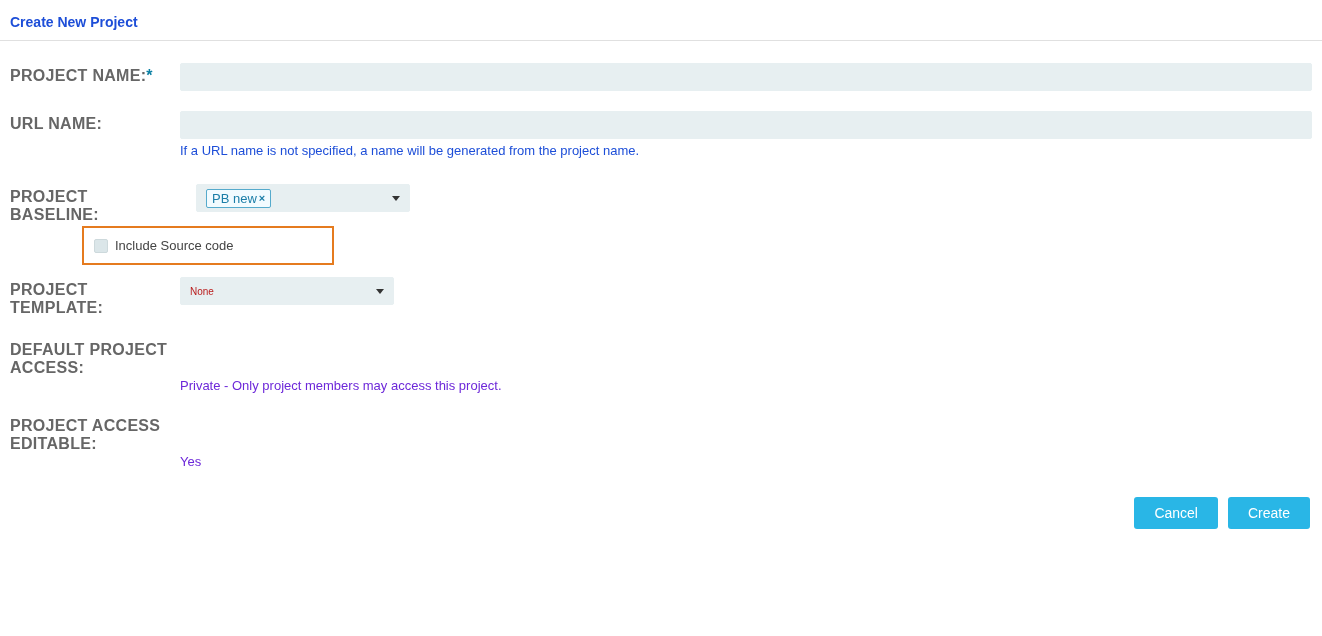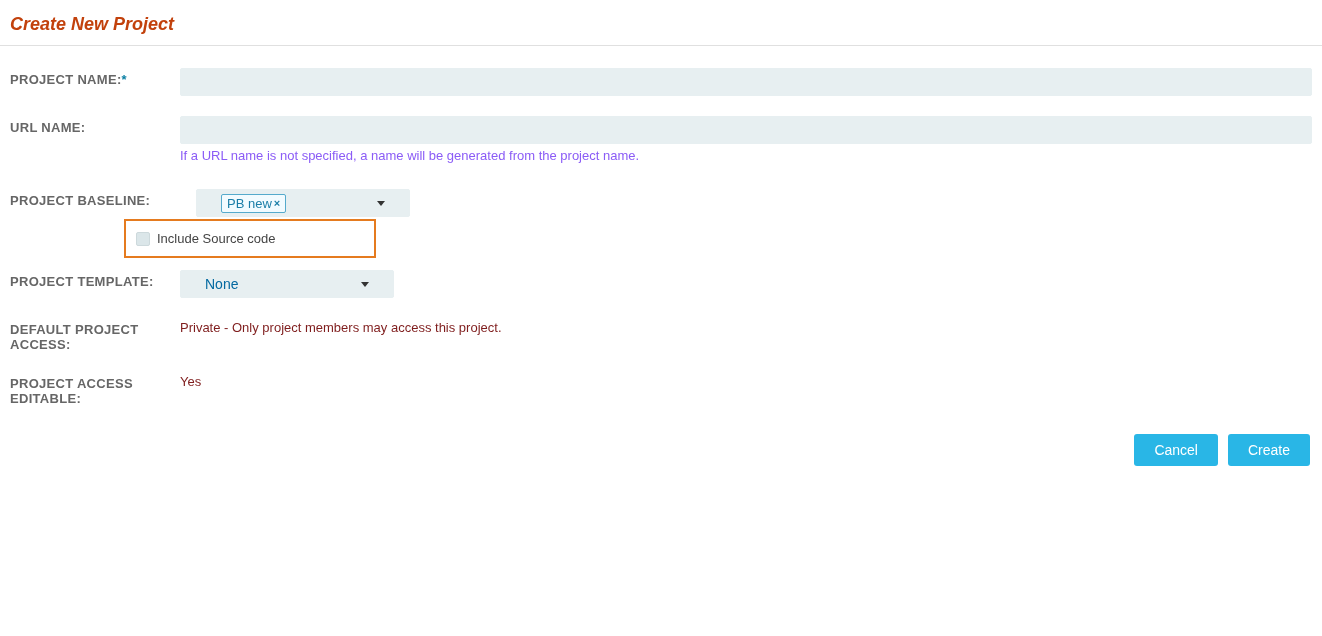--- a/index.html
+++ b/index.html
@@ -5,44 +5,43 @@
   * { box-sizing: border-box; }
   html, body {
     margin: 0; padding: 0;
     font-family: "Segoe UI", Arial, sans-serif;
     font-size: 13px;
     color: #333;
     background: #fff;
     width: 1322px;
   }
   .page-title {
-    font-size: 18px;
+    font-size: 14px;
     font-weight: 600;
-    color: #c2410c;
+    color: #1d4ed8;
     padding: 14px 10px 10px 10px;
-    font-style: italic;
   }
   .title-rule {
     border: none;
     border-top: 1px solid #e0e0e0;
     margin: 0 0 22px 0;
   }
   .form {
     margin: 0 10px 0 10px;
   }
   .row {
     display: flex;
     align-items: flex-start;
     margin-bottom: 20px;
   }
   .row.tight { margin-bottom: 6px; }
   .lbl {
     width: 170px;
     flex: 0 0 170px;
-    font-size: 13px;
+    font-size: 16px;
     font-weight: 700;
     letter-spacing: 0.3px;
     color: #666;
     text-transform: uppercase;
     padding-top: 4px;
   }
   .lbl .req { color: #0a7fa3; font-weight: 700; }
   .field { flex: 1 1 auto; }
   .text-input {
     width: 100%;
@@ -63,38 +62,38 @@
     border-radius: 2px;
     padding: 6px 8px;
     font-size: 13px;
     color: #333;
     resize: both;
     outline: none;
     display: block;
   }
   .hint {
     font-size: 13px;
-    color: #8b5cf6;
+    color: #1d4ed8;
     margin-top: 4px;
   }
   .select-wrap {
     display: inline-flex;
     align-items: center;
     justify-content: space-between;
     width: 214px;
     height: 28px;
     background: #e7eff1;
     border: 1px solid #e7eff1;
     border-radius: 2px;
-    padding: 0 24px;
+    padding: 0 9px;
     cursor: pointer;
   }
   .select-value {
-    font-size: 14px;
-    color: #0369a1;
+    font-size: 10px;
+    color: #b91c1c;
     text-align: right;
   }
   .caret-down {
     width: 0; height: 0;
     border-left: 4px solid transparent;
     border-right: 4px solid transparent;
     border-top: 5px solid #333;
   }
   .token {
     display: inline-flex;
@@ -110,21 +109,21 @@
   .token .x {
     font-weight: 700;
     color: #1b7ea8;
     font-size: 11px;
     cursor: pointer;
     line-height: 1;
   }
   .highlight-box {
     border: 2px solid #e57b1f;
     width: 252px;
-    margin-left: 114px;
+    margin-left: 72px;
     margin-top: -14px;
     margin-bottom: 12px;
     padding: 6px 10px 6px 10px;
   }
   .check-row {
     display: flex;
     align-items: center;
     gap: 7px;
     font-size: 13px;
     color: #444;
@@ -133,22 +132,23 @@
   .chk {
     width: 14px; height: 14px;
     background: #dbe6e9;
     border: 1px solid #cdd9dc;
     border-radius: 2px;
     display: inline-block;
     cursor: pointer;
   }
   .static-value {
     font-size: 13px;
-    color: #7f1d1d;
+    color: #6d28d9;
     padding-top: 2px;
+    margin-top: 39px;
   }
   .actions {
     display: flex;
     justify-content: flex-end;
     gap: 10px;
     padding: 8px 12px 16px 0;
   }
   .btn {
     background: #29b6e6;
     color: #fff;

